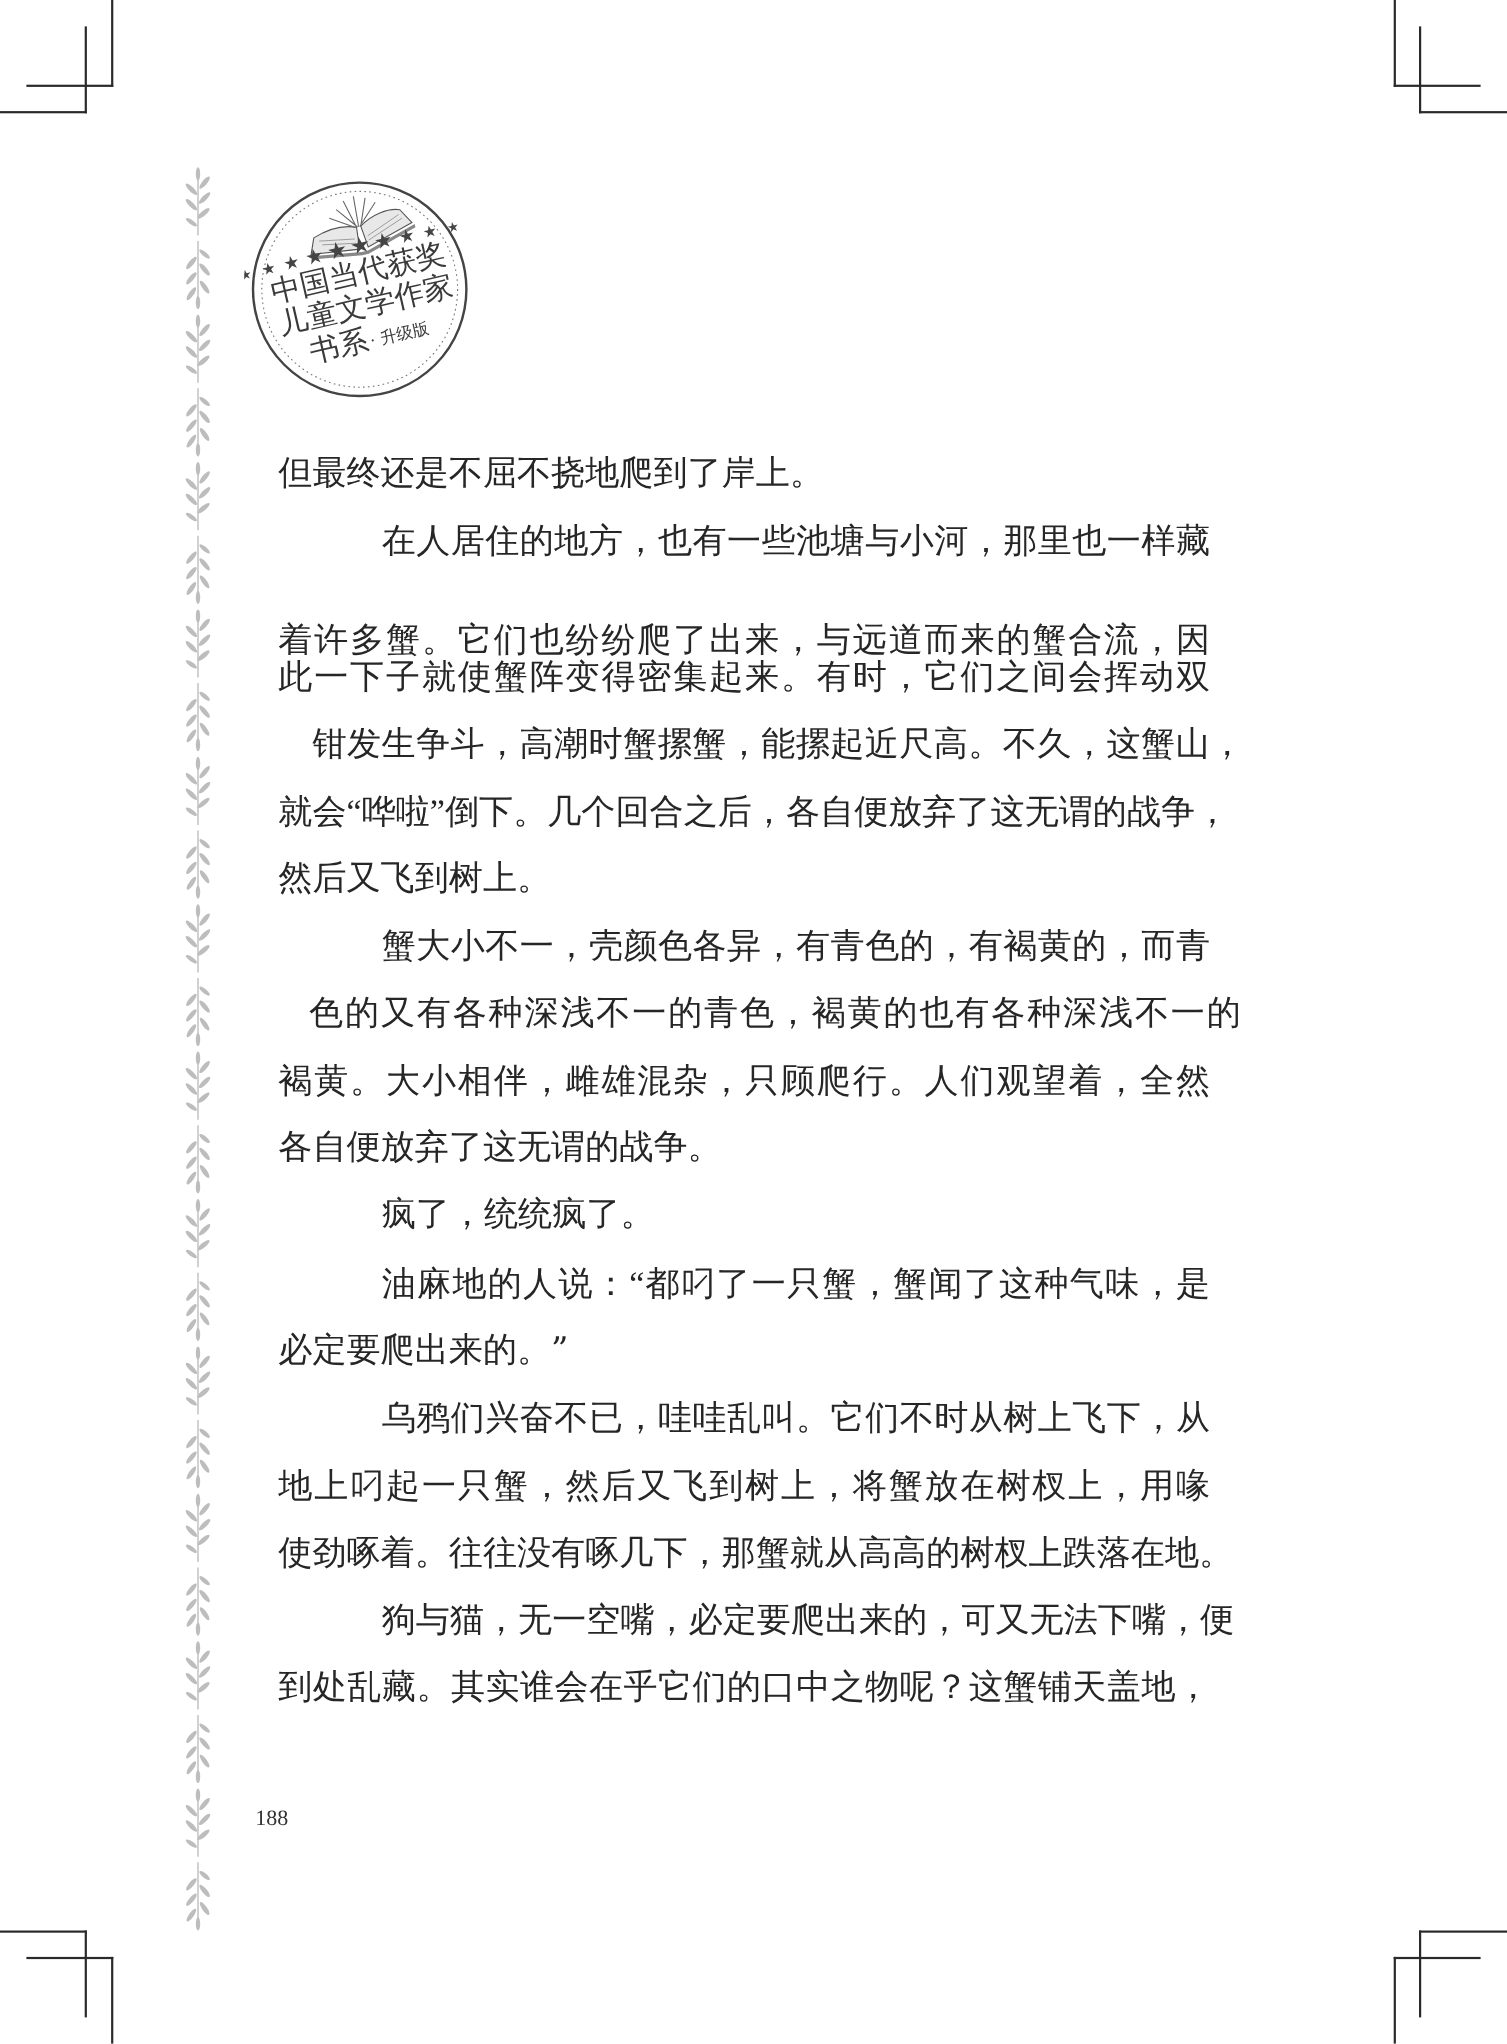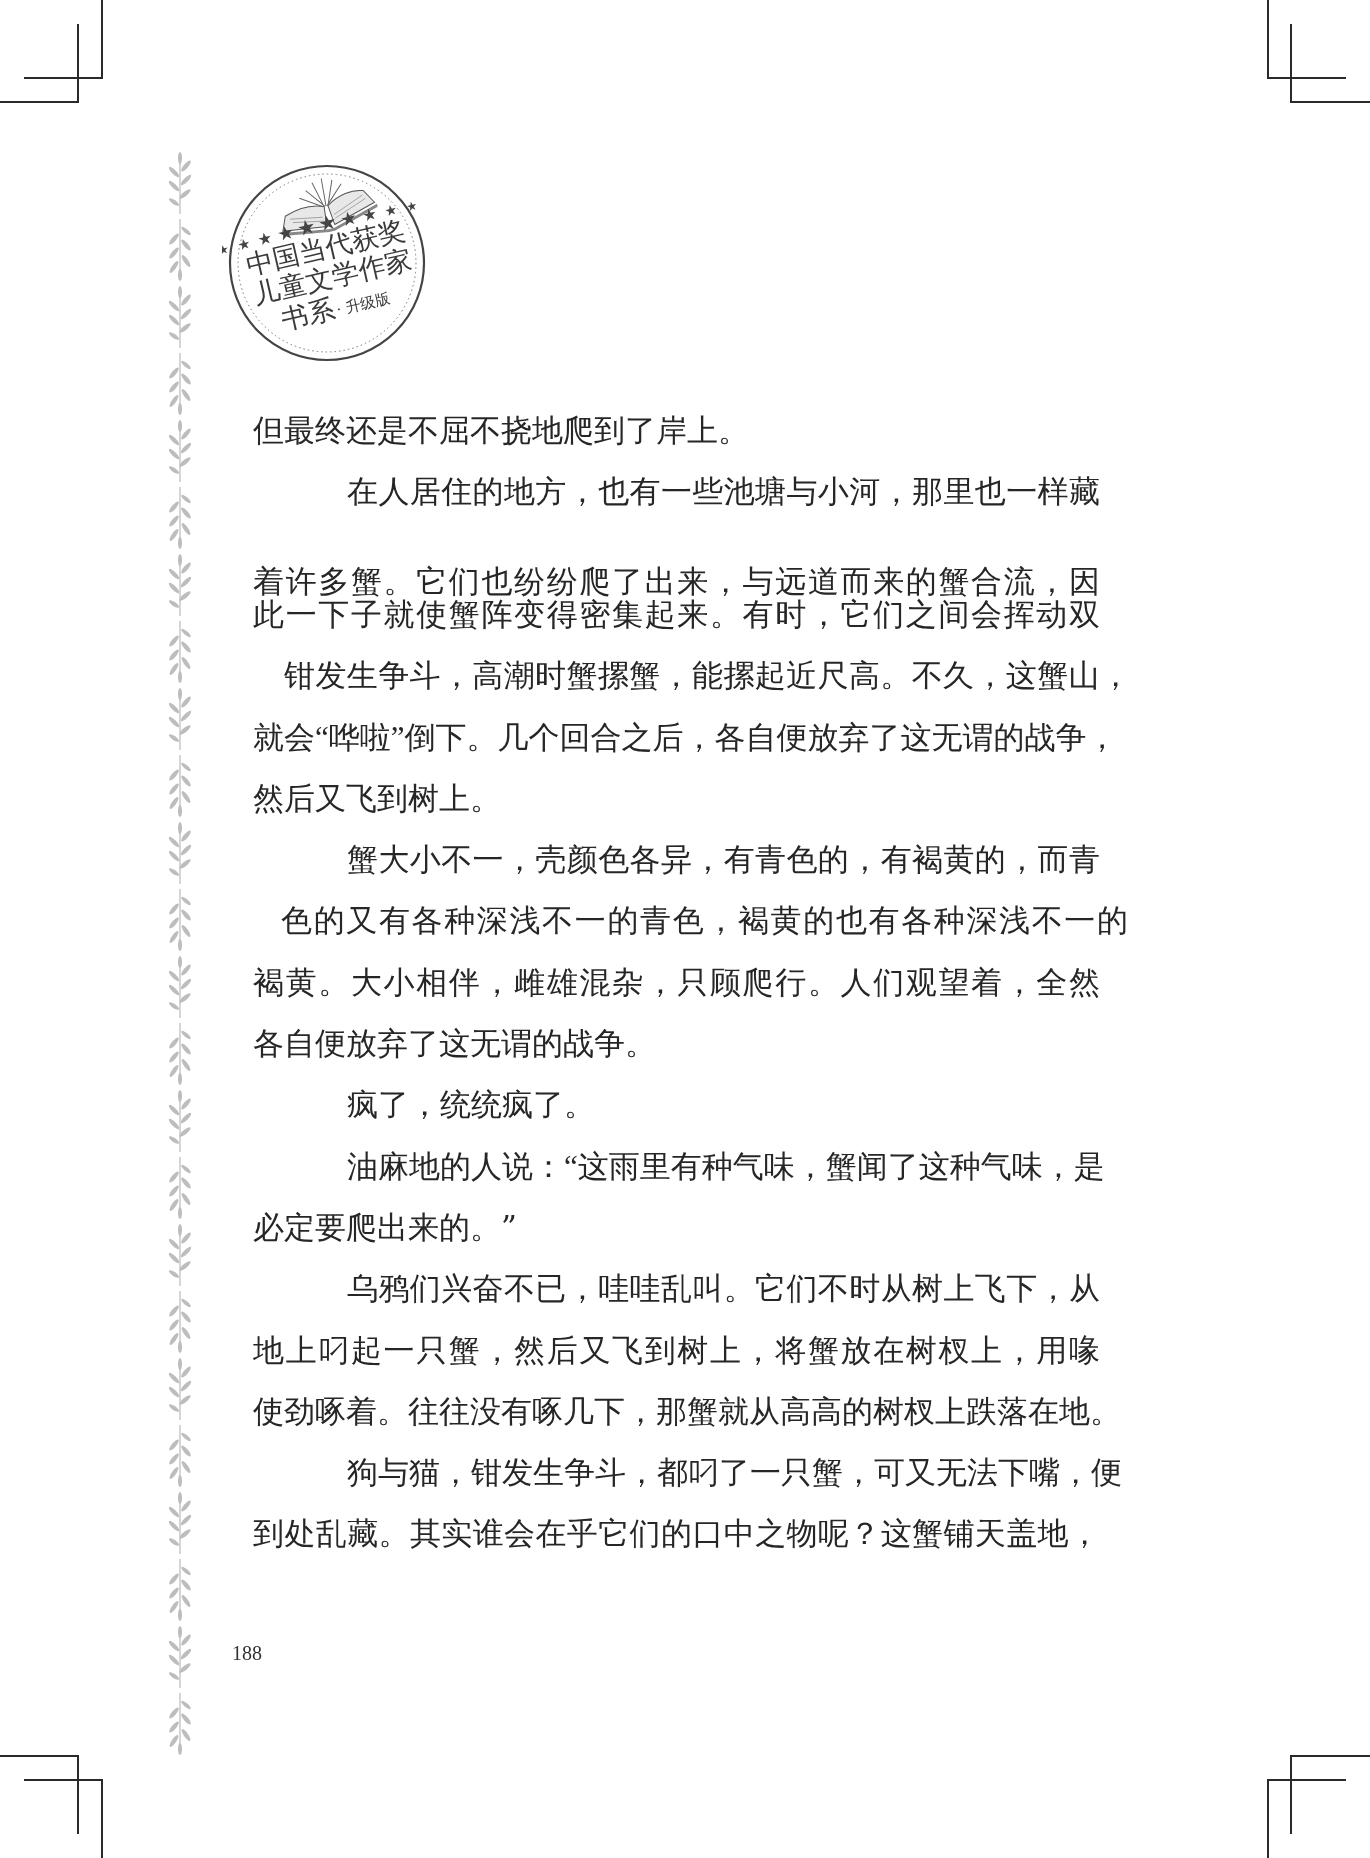--- a/index.html
+++ b/index.html
@@ -333,22 +333,22 @@
     <div class="line full" style="top: 122.6px; margin-top: 28px;">着许多蟹。它们也纷纷爬了出来，与远道而来的蟹合流，因</div>
     <div class="line full" style="top: 183.9px;">此一下子就使蟹阵变得密集起来。有时，它们之间会挥动双</div>
     <div class="line full" style="top: 245.2px; margin-left: 31px;">钳发生争斗，高潮时蟹摞蟹，能摞起近尺高。不久，这蟹山，</div>
     <div class="line full" style="top: 306.5px;">就会“哗啦”倒下。几个回合之后，各自便放弃了这无谓的战争，</div>
     <div class="line last" style="top: 367.8px;">然后又飞到树上。</div>
     <div class="line indent full" style="top: 429.1px;">蟹大小不一，壳颜色各异，有青色的，有褐黄的，而青</div>
     <div class="line full" style="top: 490.4px; margin-left: 28px;">色的又有各种深浅不一的青色，褐黄的也有各种深浅不一的</div>
     <div class="line full" style="top: 551.7px;">褐黄。大小相伴，雌雄混杂，只顾爬行。人们观望着，全然</div>
     <div class="line last" style="top: 613px;">各自便放弃了这无谓的战争。</div>
     <div class="line indent last" style="top: 674.3px;">疯了，统统疯了。</div>
-    <div class="line indent full" style="top: 735.6px;">油麻地的人说：“这雨里有种气味，蟹闻了这种气味，是</div>
+    <div class="line indent full" style="top: 735.6px;">油麻地的人说：“都叼了一只蟹，蟹闻了这种气味，是</div>
     <div class="line last" style="top: 796.9px;">必定要爬出来的。”</div>
     <div class="line indent full" style="top: 858.2px;">乌鸦们兴奋不已，哇哇乱叫。它们不时从树上飞下，从</div>
     <div class="line full" style="top: 919.5px;">地上叼起一只蟹，然后又飞到树上，将蟹放在树杈上，用喙</div>
     <div class="line full" style="top: 980.8px;">使劲啄着。往往没有啄几下，那蟹就从高高的树杈上跌落在地。</div>
-    <div class="line indent full" style="top: 1042.1px;">狗与猫，钳发生争斗，都叼了一只蟹，可又无法下嘴，便</div>
+    <div class="line indent full" style="top: 1042.1px;">狗与猫，无一空嘴，必定要爬出来的，可又无法下嘴，便</div>
     <div class="line full" style="top: 1103.4px;">到处乱藏。其实谁会在乎它们的口中之物呢？这蟹铺天盖地，</div>
   </div>
 
 <div class="page-number">188</div>
 
 </body></html>

